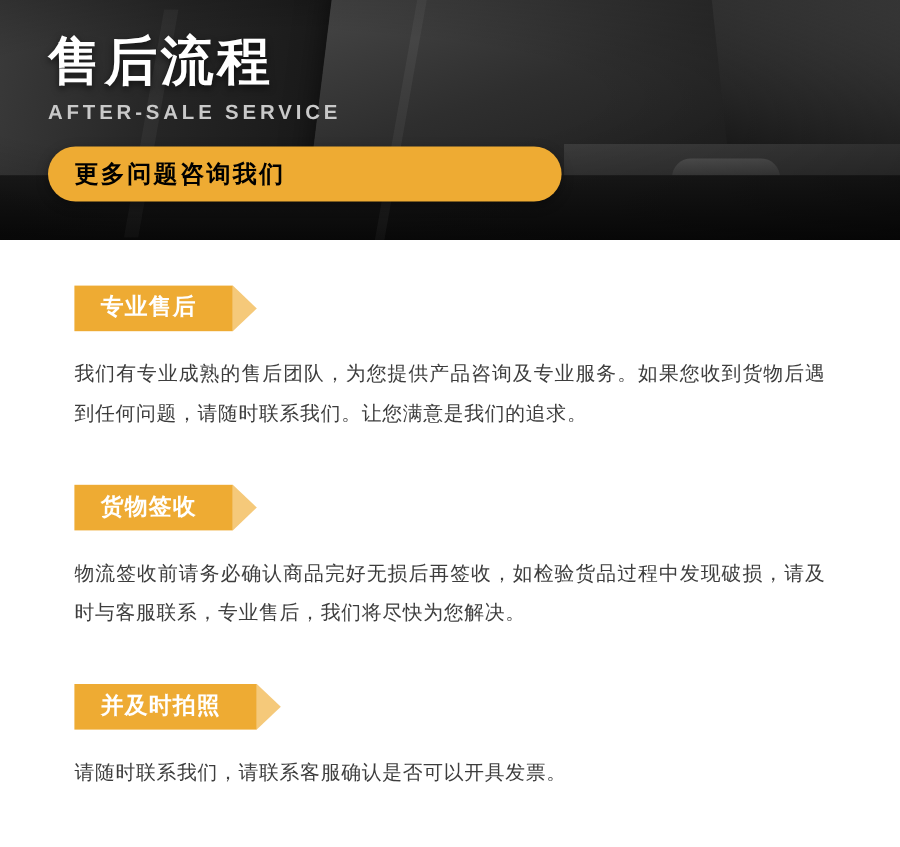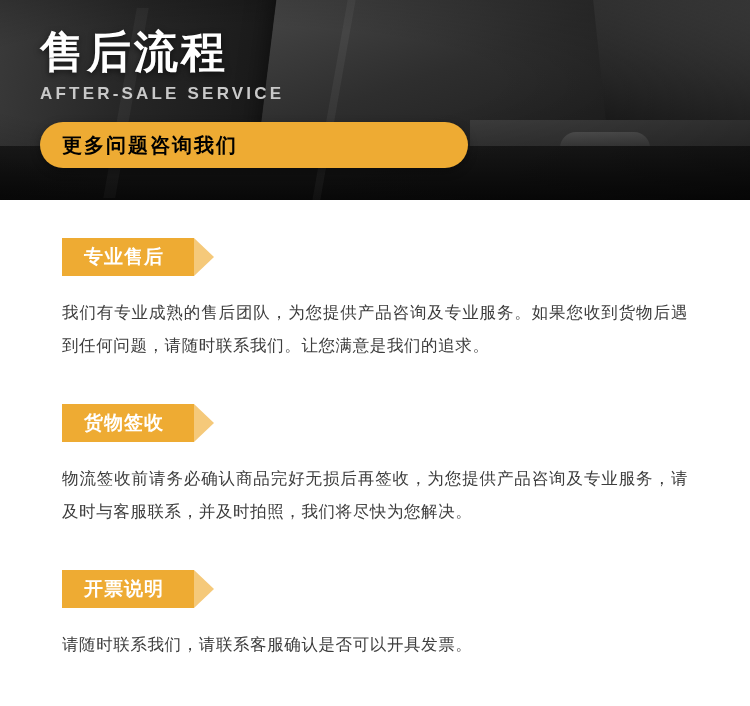--- a/index.html
+++ b/index.html
@@ -196,22 +196,22 @@
 
   <div class="content">
 
     <div class="section">
       <div class="tag">专业售后</div>
       <div class="para">我们有专业成熟的售后团队，为您提供产品咨询及专业服务。如果您收到货物后遇到任何问题，请随时联系我们。让您满意是我们的追求。</div>
     </div>
 
     <div class="section">
       <div class="tag">货物签收</div>
-      <div class="para">物流签收前请务必确认商品完好无损后再签收，为您提供产品咨询及专业服务，请及时与客服联系，并及时拍照，我们将尽快为您解决。</div>
+      <div class="para">物流签收前请务必确认商品完好无损后再签收，如检验货品过程中发现破损，请及时与客服联系，专业售后，我们将尽快为您解决。</div>
     </div>
 
     <div class="section">
-      <div class="tag">开票说明</div>
+      <div class="tag">并及时拍照</div>
       <div class="para">请随时联系我们，请联系客服确认是否可以开具发票。</div>
     </div>
 
   </div>
 </div>
 
 </body></html>

